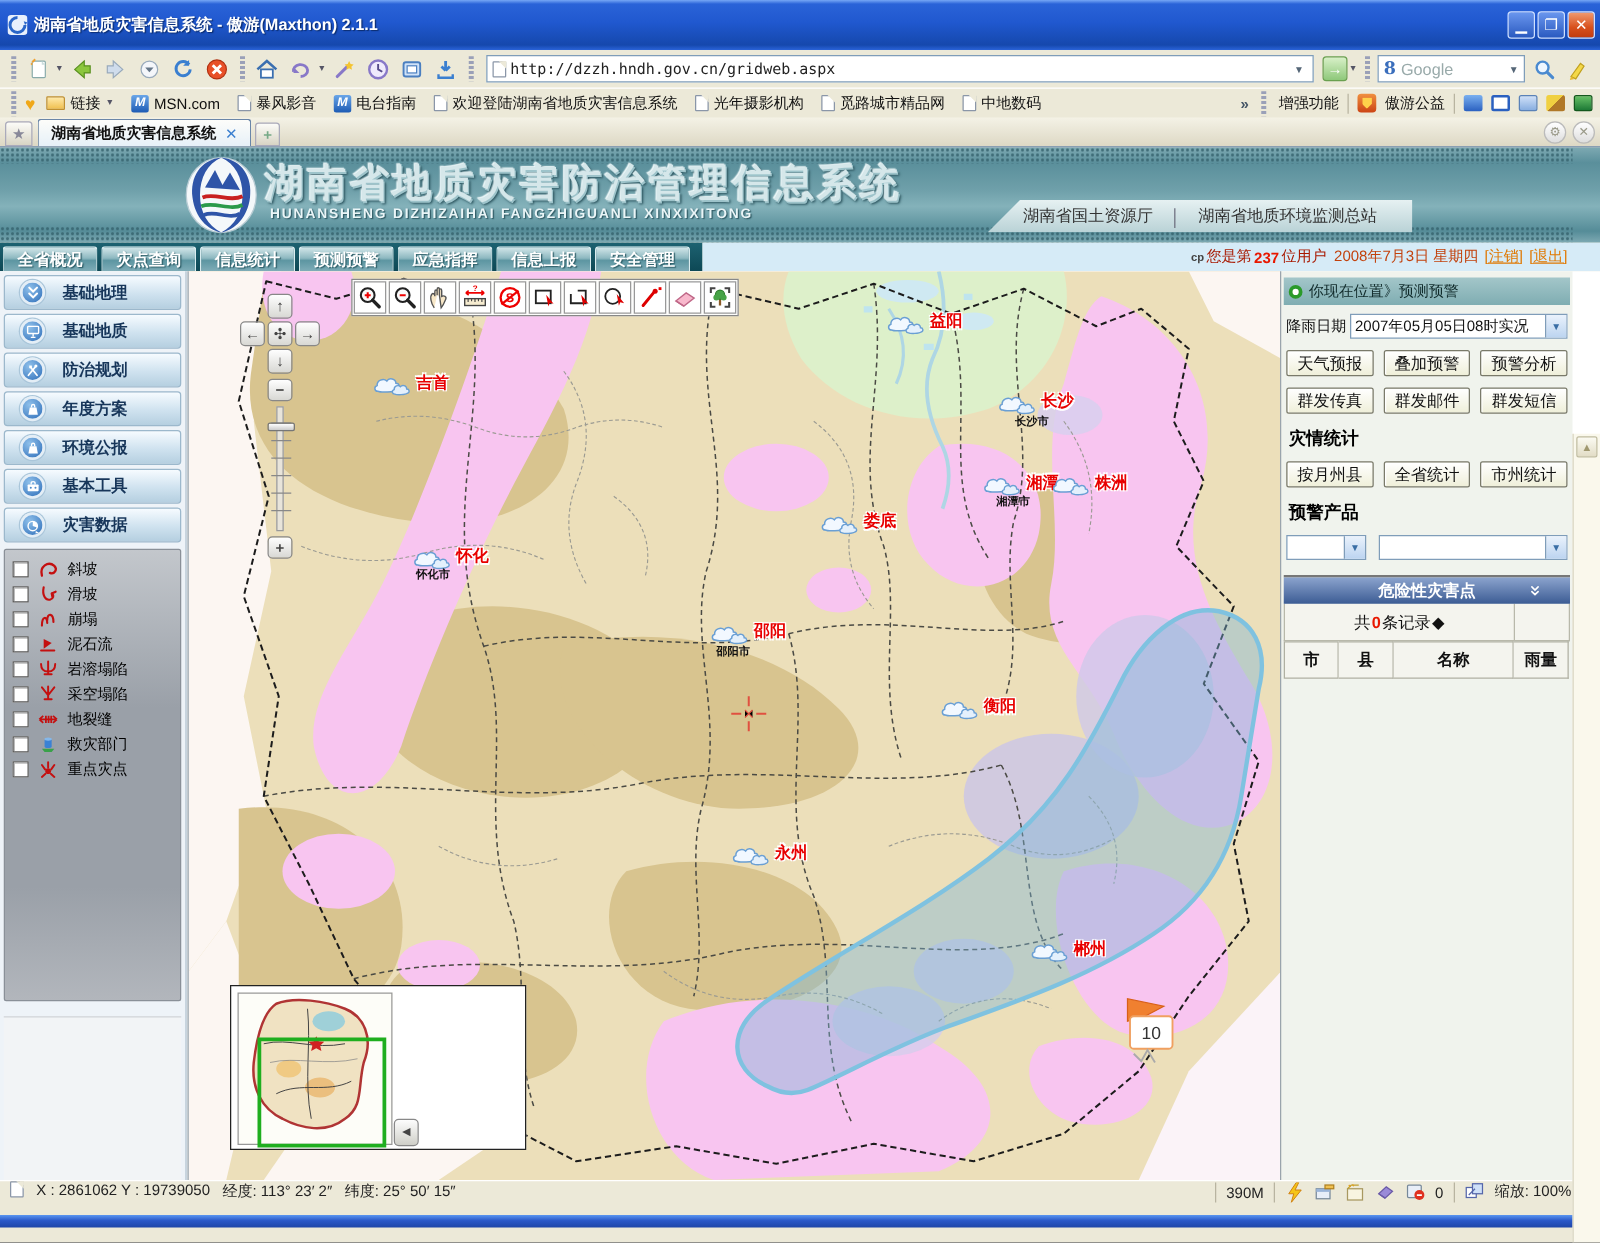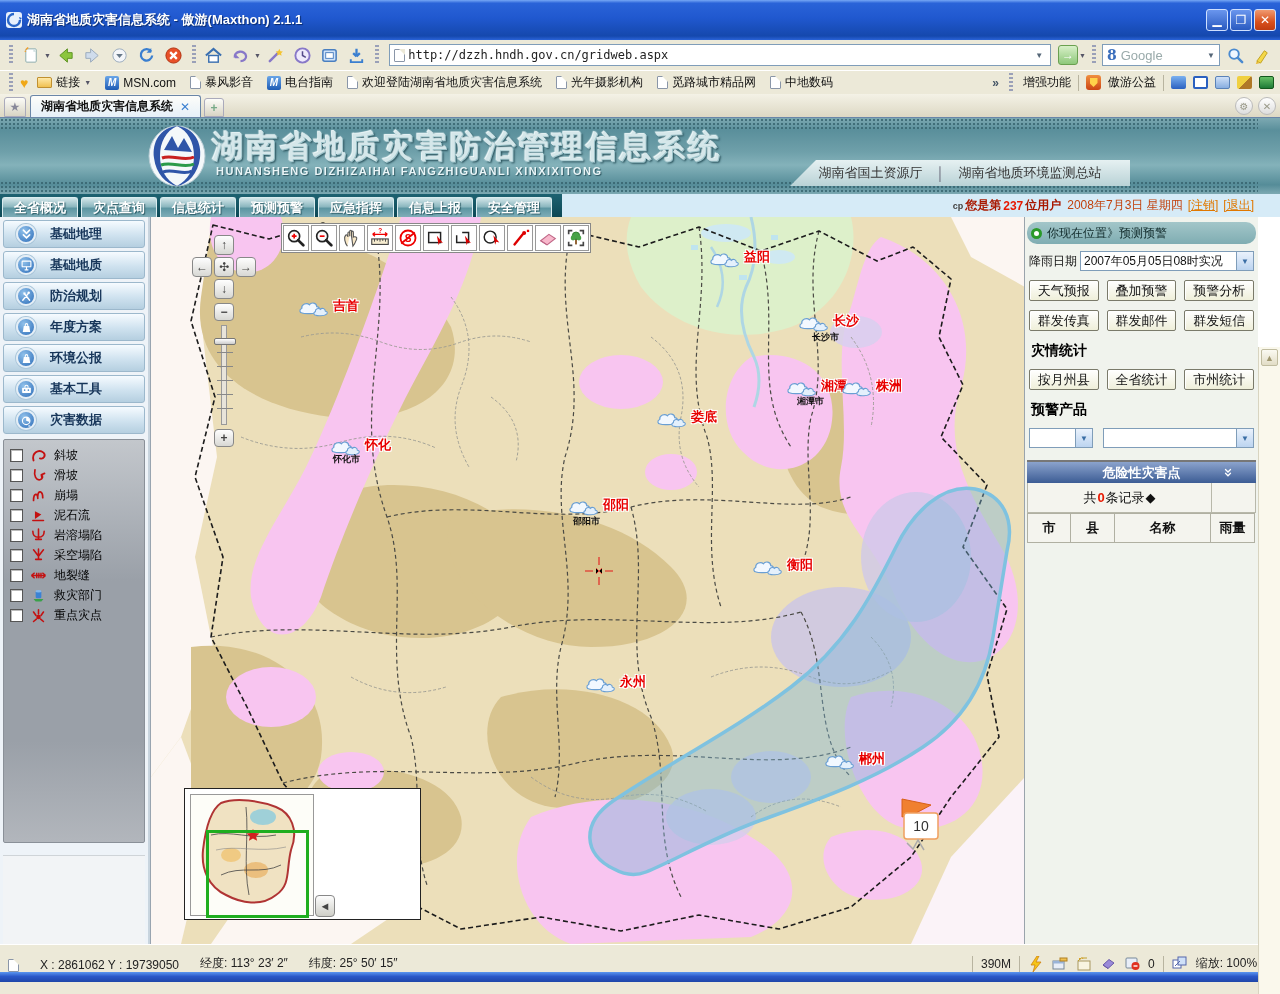--- a/index.html
+++ b/index.html
@@ -83,39 +83,39 @@
   .blinks .bl-sep{color:#667;}
 
   
   .navrow{height:23px;display:flex;}
   .navtabs{width:562px;background:linear-gradient(180deg,#1d6271,#0d4855);display:flex;align-items:flex-end;padding:0 2px;gap:3px;}
   .navtab{width:76px;height:20px;border:1px solid #d9ecef;border-bottom:none;border-radius:3px 3px 0 0;
     background:linear-gradient(180deg,#d2e6e9 0%,#8db8c0 45%,#5d96a2 55%,#7fadb8 100%);
     color:#fff;font-weight:bold;font-size:13px;display:flex;align-items:center;justify-content:center;text-shadow:1px 1px 1px #2a5a64;}
   .userbar{flex:1;background:#d6ebf7;display:flex;align-items:center;justify-content:flex-end;padding-right:26px;gap:2px;font-size:12px;}
   .userbar .tiny{font-size:9px;color:#444;font-weight:bold;}
-  .userbar .red{color:#a81800;font-weight:bold;text-align:center;}
+  .userbar .red{color:#a81800;font-weight:normal;text-align:center;}
   .userbar .num{color:#e81800;font-weight:bold;}
   .userbar .dt{color:#c2410c;margin-left:4px;}
   .userbar a{color:#e07800;text-decoration:underline;margin-left:3px;}
 
   
   .content{height:727px;display:flex;position:relative;background:#fff;}
 
   
   .sidebar{width:150px;background:#eef3f8;border-right:2px solid #c8d4de;display:flex;flex-direction:column;}
   .side-menu{padding:3px 3px 0 3px;}
   .side-btn{height:28px;margin-bottom:3px;border:1px solid #9cb8cc;border-radius:3px;
     background:linear-gradient(180deg,#f6fbff,#cfe2ef 55%,#b5cfe0);display:flex;align-items:center;gap:14px;padding-left:12px;
     font-size:13px;color:#17365a;font-weight:bold;}
   .circ{width:20px;height:20px;border-radius:50%;background:radial-gradient(circle at 35% 30%,#8fc0ea,#4a86c8 70%,#2f6aa8);
     border:2px solid #e4eef6;box-shadow:0 0 0 1px #aac6da;display:flex;align-items:center;justify-content:center;}
   .circ svg{width:15px;height:15px;}
   .layers{margin:2px 3px 12px 3px;background:linear-gradient(180deg,#c3c7cc,#9aa0a8 35%,#9aa0a8 75%,#b2b6bc);
-    border:1px solid #8a9098;border-radius:2px;padding:5px 0 8px 6px;height:404px;}
+    border:1px solid #8a9098;border-radius:2px;padding:5px 0 8px 6px;height:362px;}
   .layer-row{display:flex;align-items:center;height:20px;gap:7px;}
   .cbx{width:13px;height:13px;background:#fff;border:1px solid #555;box-shadow:inset 1px 1px 0 #bbb;}
   .layer-row svg{width:17px;height:17px;}
   .layer-row .lbl{font-size:12px;color:#000;}
   .side-fill{flex:1;background:#f2f4f6;margin:0 3px;border-top:1px solid #cfd4d8;}
 
   
   .map{width:874px;height:727px;position:relative;background:#fbf6ee;border-left:1px solid #98a4b0;overflow:hidden;}
   .map > svg.base{position:absolute;left:0;top:0;}
   .maptools{position:absolute;left:130px;top:6px;display:flex;gap:2px;background:#fdfdfb;border:1px solid #888;padding:1px;}
@@ -134,21 +134,21 @@
     text-shadow:-1px -1px 0 #fff,1px -1px 0 #fff,-1px 1px 0 #fff,1px 1px 0 #fff,0 0 2px #fff;}
   .city .csub{position:absolute;font-size:9px;color:#111;font-weight:bold;white-space:nowrap;}
   .inset{position:absolute;left:33px;top:571px;width:237px;height:132px;background:#fff;border:1px solid #222;}
   .minimap{position:absolute;left:5px;top:5px;width:124px;height:122px;border:1px solid #999;background:#fdfdf8;}
   .vpbox{position:absolute;left:15px;top:35px;width:103px;height:88px;border:3px solid #1fae1f;}
   .insetbtn{position:absolute;left:130px;top:106px;width:20px;height:22px;border:1px solid #888;border-radius:4px;
     background:linear-gradient(180deg,#fdfdfd,#cfcfc8);color:#444;display:flex;align-items:center;justify-content:center;font-size:11px;}
 
   
   .rpanel{width:234px;background:#f0f3ed;border-left:1px solid #9aa4ac;position:relative;font-size:12px;}
-  .locbar{margin:5px 2px 0 2px;height:22px;background:linear-gradient(180deg,#a3c6c9,#7fadb2);display:flex;align-items:center;gap:5px;padding-left:4px;color:#102a2a;border-radius:10px;}
+  .locbar{margin:5px 2px 0 2px;height:22px;background:linear-gradient(180deg,#a3c6c9,#7fadb2);display:flex;align-items:center;gap:5px;padding-left:4px;color:#102a2a;}
   .gdot{width:11px;height:11px;border-radius:50%;background:#fff;border:3px solid #2a9a2a;}
   .rrow{display:flex;align-items:center;margin:7px 4px 0 4px;gap:3px;}
   .xpselect{background:#fff;border:1px solid #7f9db9;height:20px;display:flex;align-items:center;flex:1;}
   .xpselect .val{flex:1;padding:0 3px;white-space:nowrap;overflow:hidden;font-size:12px;}
   .xpselect .arr{width:17px;height:100%;border-left:1px solid #7f9db9;background:linear-gradient(180deg,#eaf2fc,#bcd4f0);
     color:#3a6ea5;font-size:8px;display:flex;align-items:center;justify-content:center;}
   .btnrow{display:flex;margin:9px 4px 0 4px;gap:8px;}
   .btn3d{flex:1;height:21px;background:linear-gradient(180deg,#fff,#ececе4 55%,#dcdcd2);background:linear-gradient(180deg,#ffffff,#ececd2 120%);
     border:1px solid #7a7a6a;border-radius:2px;box-shadow:inset 1px 1px 0 #fff;display:flex;align-items:center;justify-content:center;font-size:13px;color:#111;}
   .ptitle{margin:11px 4px 0 6px;font-size:14px;font-weight:bold;color:#000;}
@@ -166,21 +166,21 @@
   .dcol{border:1px solid #b0b0a2;border-left:none;background:#f4f4ee;display:flex;align-items:center;justify-content:center;
     font-weight:bold;font-size:13px;}
   .dcol:first-child{border-left:1px solid #b0b0a2;}
 
   
   .vscroll{position:absolute;right:0;top:130px;width:22px;height:826px;background:#faf8ec;border-left:1px solid #d8d4c0;}
   .sarrow{position:absolute;left:2px;width:17px;height:17px;border:1px solid #c0bca0;border-radius:2px;
     background:linear-gradient(180deg,#fbfaf2,#e2ddc6);color:#a09870;font-size:9px;display:flex;align-items:center;justify-content:center;}
 
   
-  .statusbar{height:28px;background:#ece9d8;border-top:1px solid #fff;display:flex;align-items:flex-end;padding:0 8px;gap:21px;font-size:12px;}
+  .statusbar{height:28px;background:#ece9d8;border-top:1px solid #fff;display:flex;align-items:flex-start;padding:0 8px;gap:10px;font-size:12px;}
   .statusbar .sp{color:#222;}
   .statusbar .right{margin-left:auto;display:flex;align-items:center;gap:8px;}
   .sico{width:16px;height:16px;display:flex;align-items:center;justify-content:center;}
   .bottomedge{height:10px;background:linear-gradient(180deg,#5a96f0,#2a58c8 45%,#1e46a8);}
 </style>
 </head>
 <body>
 
 <svg width="0" height="0" style="position:absolute">
   <defs>

